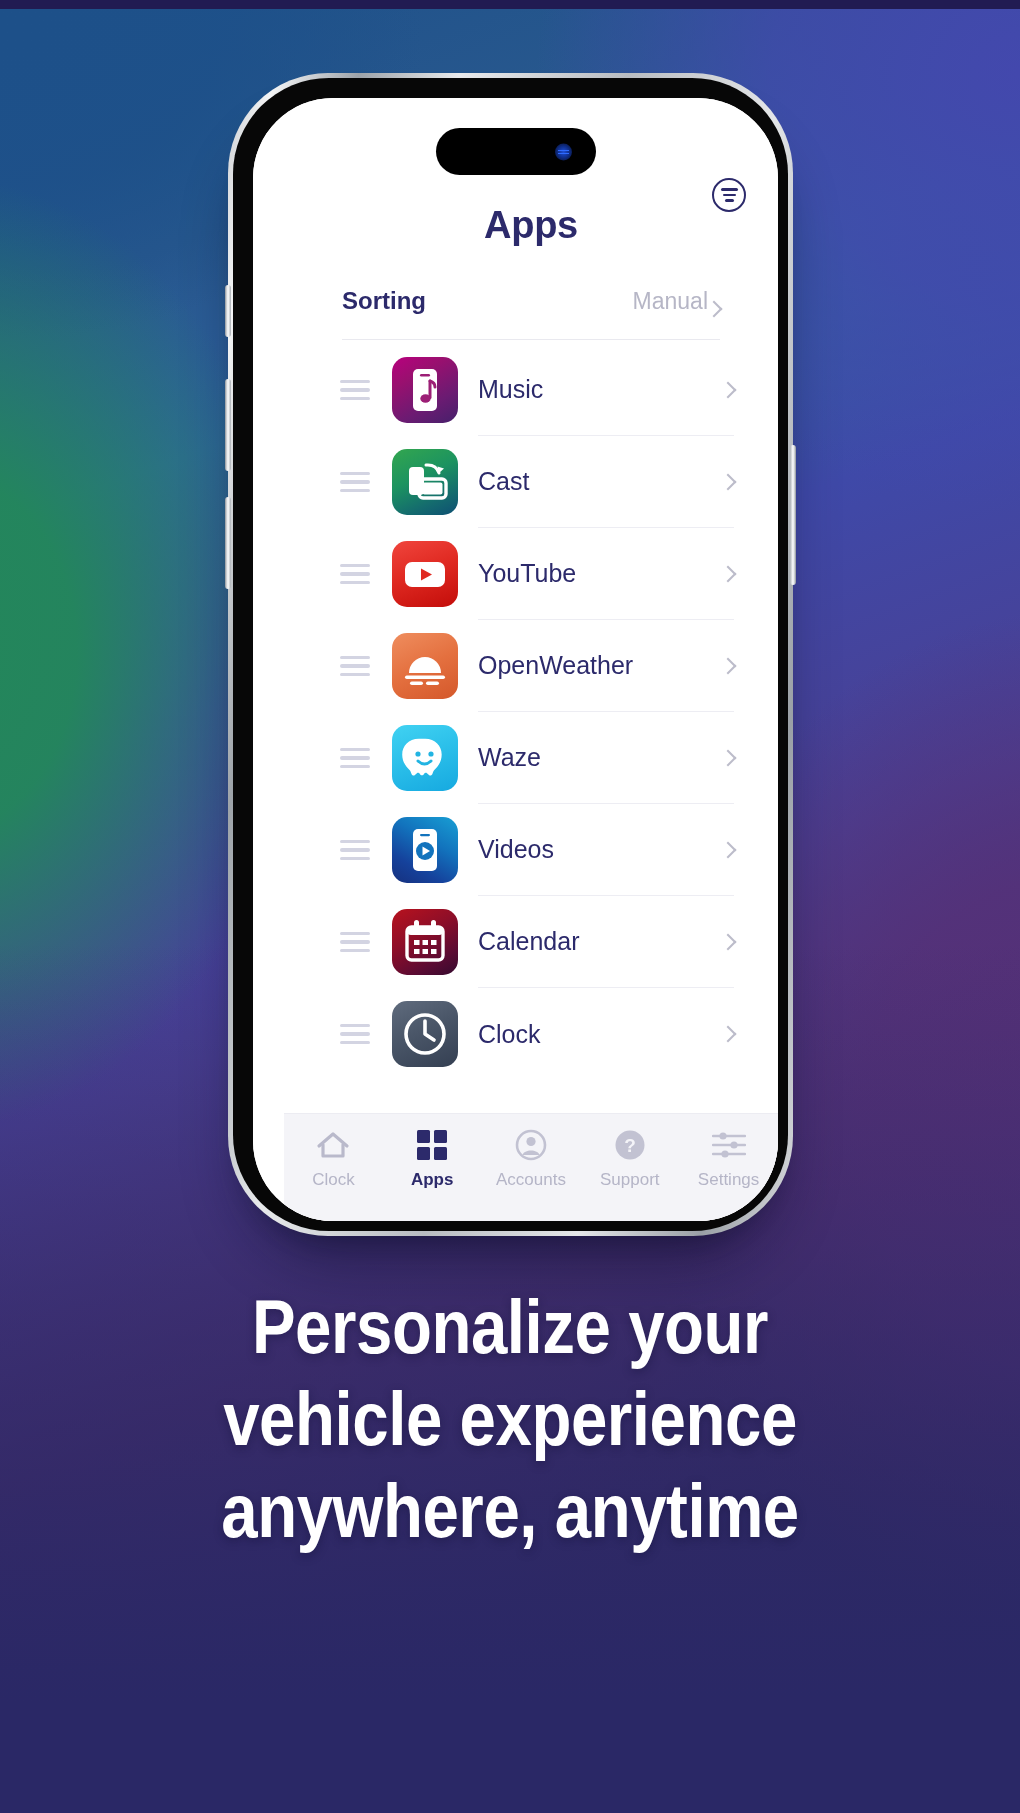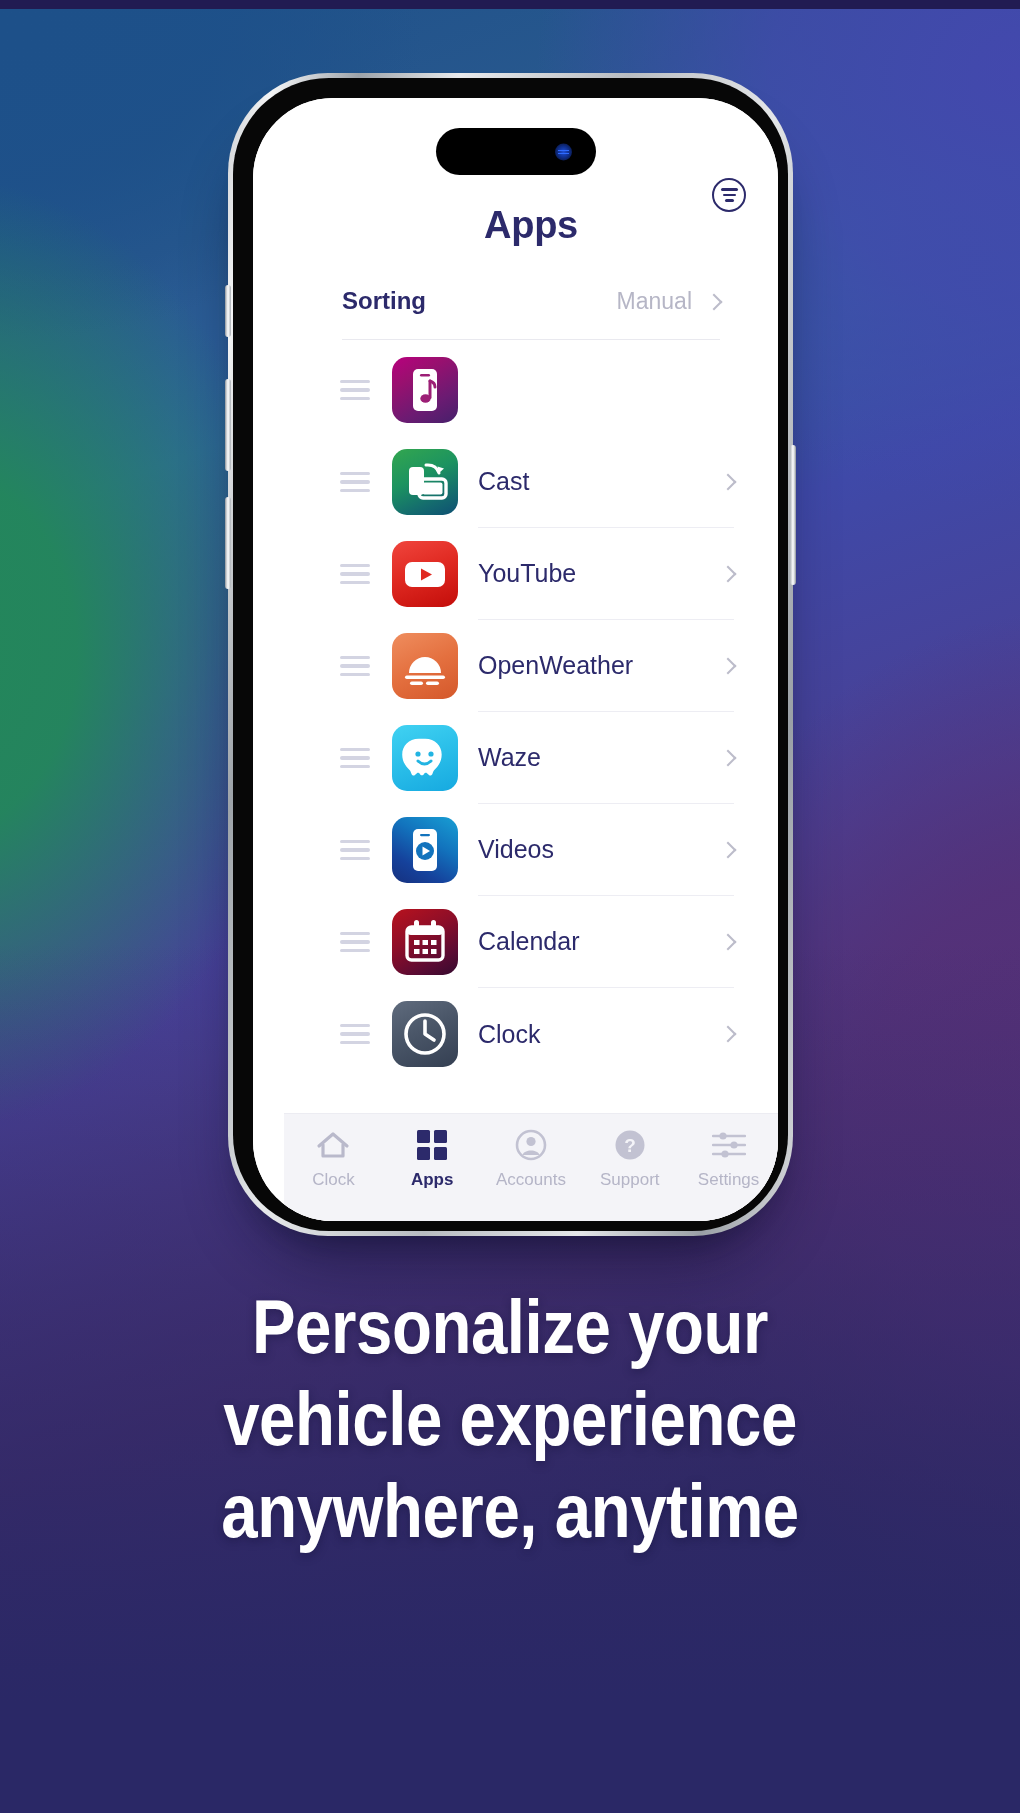--- a/index.html
+++ b/index.html
@@ -134,21 +134,21 @@
     margin-top:34px;
   }
 
   #sorting-row {
     display:flex; align-items:baseline; justify-content:space-between;
     margin:40px 58px 4px 58px;
     padding-bottom:24px;
     border-bottom:1.6px solid #e9e9ef;
   }
   #sorting-label { font-size:24px; font-weight:bold; color:#2c2a6b; }
-  #sorting-value-group { display:flex; align-items:center; gap:16px; }
+  #sorting-value-group { display:flex; align-items:flex-end; gap:0; }
   #sorting-value { font-size:23px; color:#b6b6c6; }
   .chev {
     width:12px; height:12px;
     border-right:2.6px solid #bcbcca;
     border-top:2.6px solid #bcbcca;
     transform:rotate(45deg);
     display:inline-block;
   }
 
   #app-list { flex:1 1 auto; overflow:hidden; padding:0 0 0 0; }
@@ -289,20 +289,24 @@
                   <div class="glyph">
                     <svg viewBox="0 0 66 66">
                       <rect x="21" y="12" width="24" height="42" rx="5" fill="#fff"></rect>
                       <rect x="28" y="17" width="10" height="2.4" rx="1.2" fill="#9c1f76"></rect>
                       <path d="M38 24 L38 40.5" stroke="#9c1f76" stroke-width="3" stroke-linecap="round" fill="none"></path>
                       <path d="M38 24 q5 1.5 5 6" stroke="#9c1f76" stroke-width="3" fill="none" stroke-linecap="round"></path>
                       <ellipse cx="33.5" cy="41.5" rx="5.2" ry="4.3" fill="#9c1f76"></ellipse>
                     </svg>
                   </div>
                 </div>
+                <div class="row-right">
+                  <span class="app-name">Music</span>
+                  <span class="chev"></span>
+                </div>
               </div>
               <div class="app-row">
                 <div class="drag-handle">
                   <i></i>
                   <i></i>
                   <i></i>
                 </div>
                 <div class="app-icon ic-cast">
                   <div class="glyph">
                     <svg viewBox="0 0 66 66">

